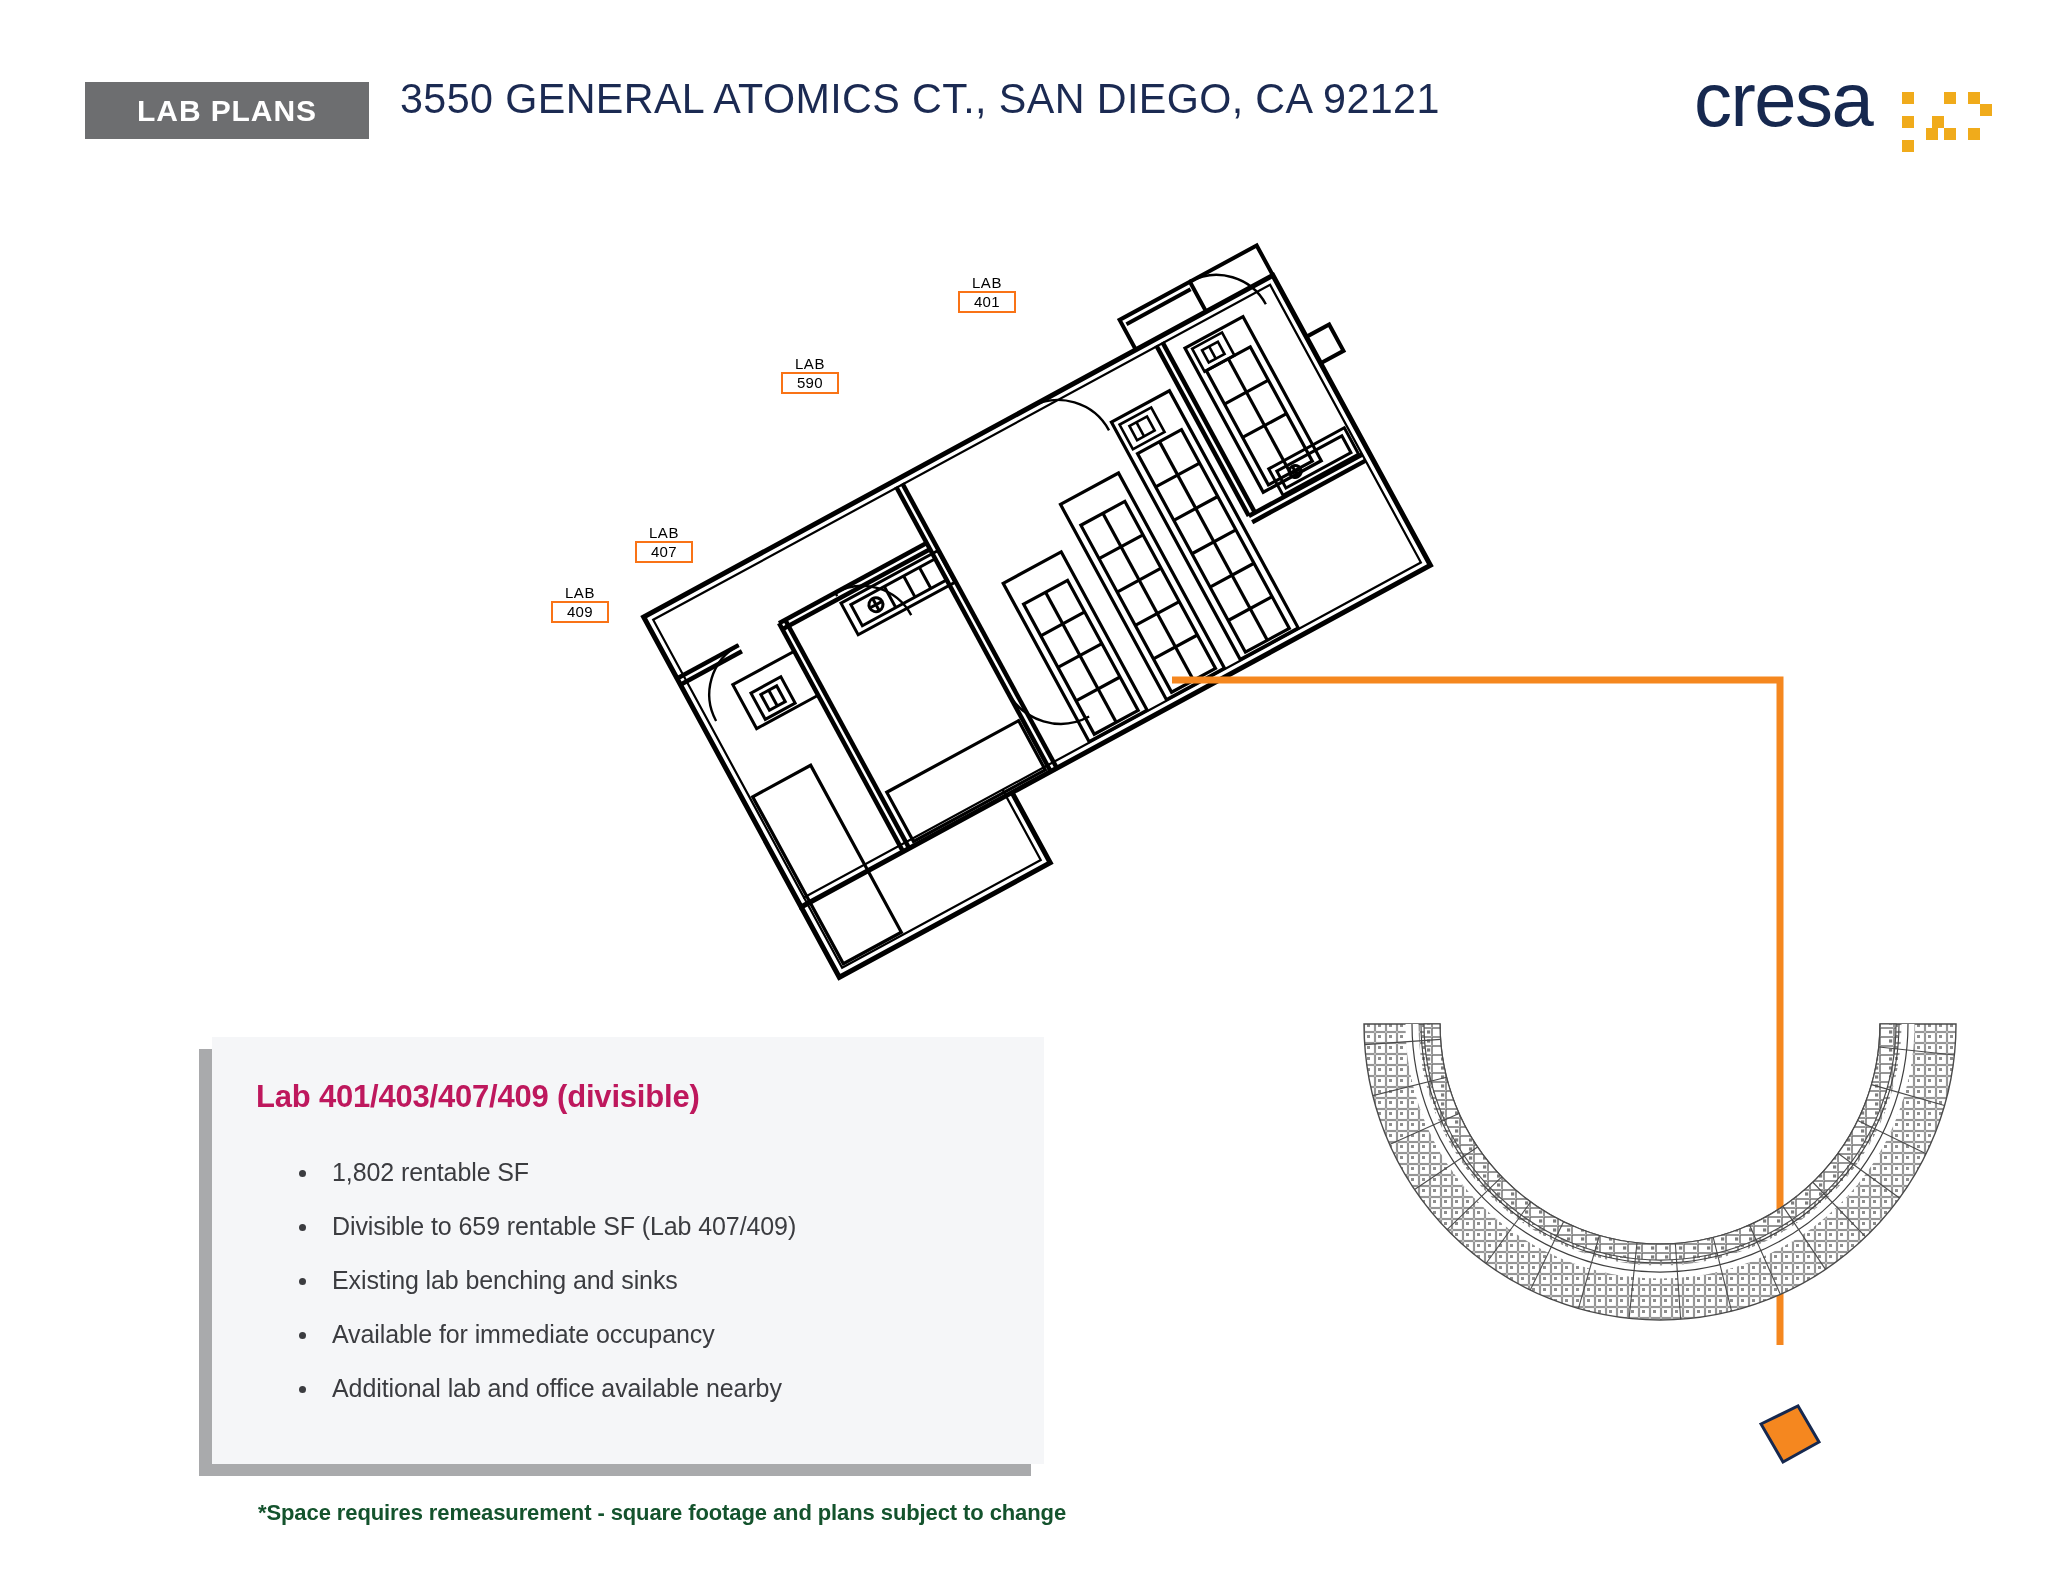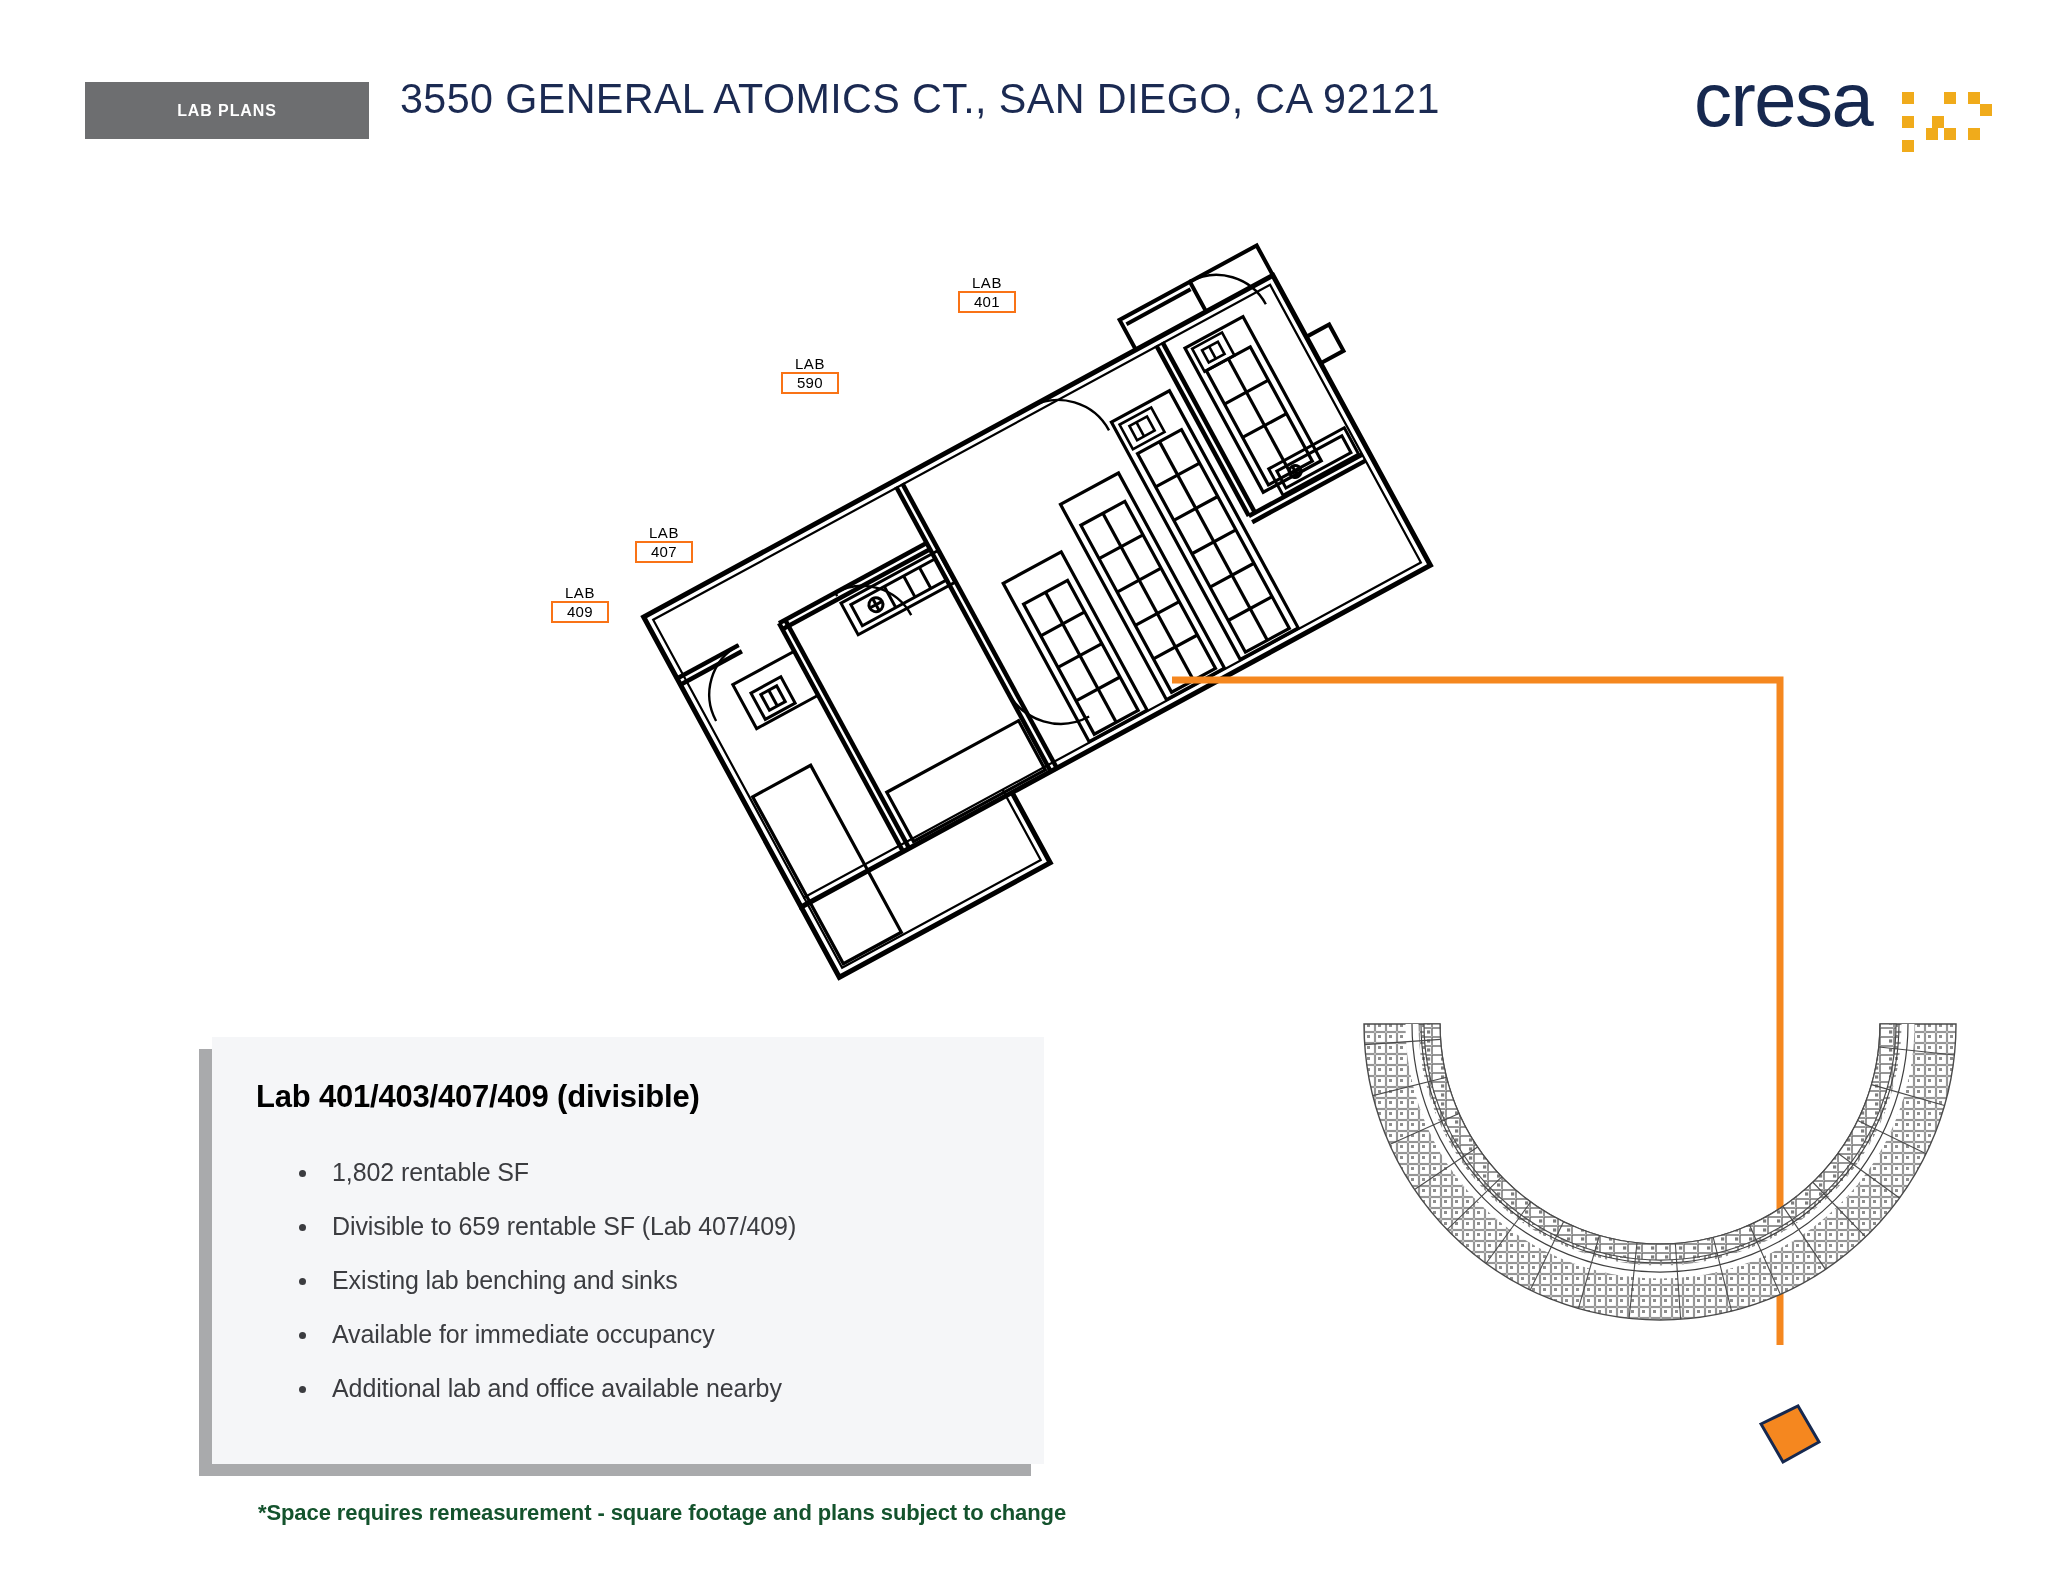--- a/index.html
+++ b/index.html
@@ -24,21 +24,21 @@
     height: 170px;
   }
   .tag-plans {
     position: absolute;
     left: 85px;
     top: 82px;
     width: 284px;
     height: 57px;
     background: #6d6e70;
     color: #ffffff;
-    font-size: 16px;
+    font-size: 30px;
     font-weight: bold;
     letter-spacing: 0.9px;
     display: flex;
     align-items: center;
     justify-content: center;
     font-stretch: condensed;
     text-align: center;
   }
   .header-address {
     position: absolute;
@@ -144,21 +144,21 @@
     width: 832px;
     height: 427px;
     background: #f5f6f8;
   }
   .infobox-title {
     position: absolute;
     left: 44px;
     top: 42px;
     font-size: 31px;
     font-weight: bold;
-    color: #000000;
+    color: #be185d;
     letter-spacing: -0.2px;
     white-space: nowrap;
   }
   .bullets {
     position: absolute;
     left: 72px;
     top: 108px;
     width: 740px;
     margin: 0;
     padding: 0;

